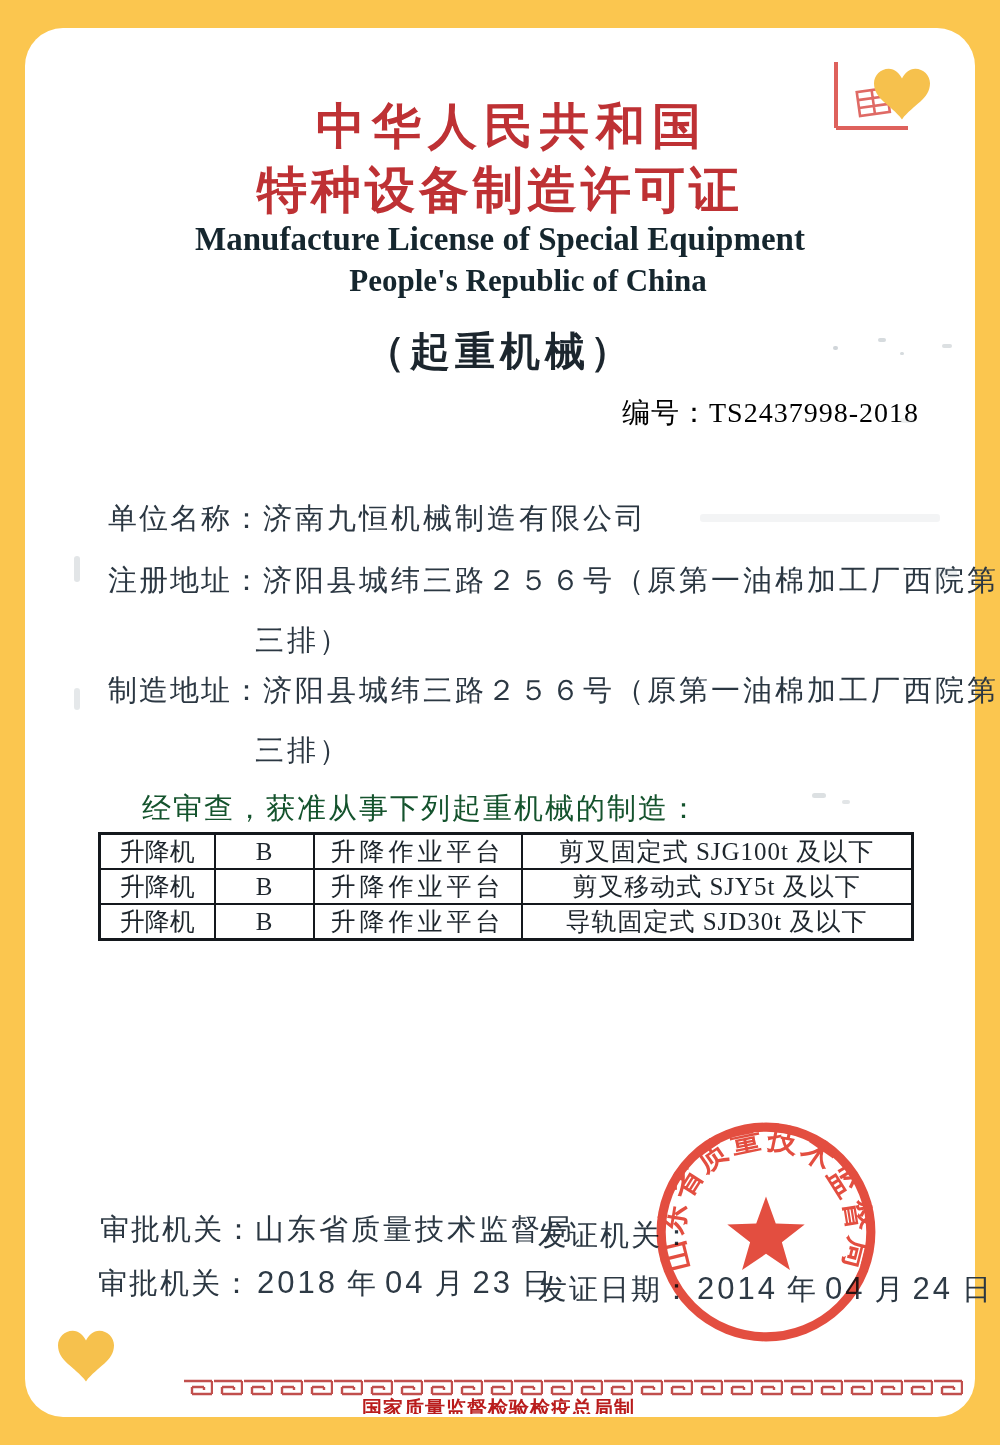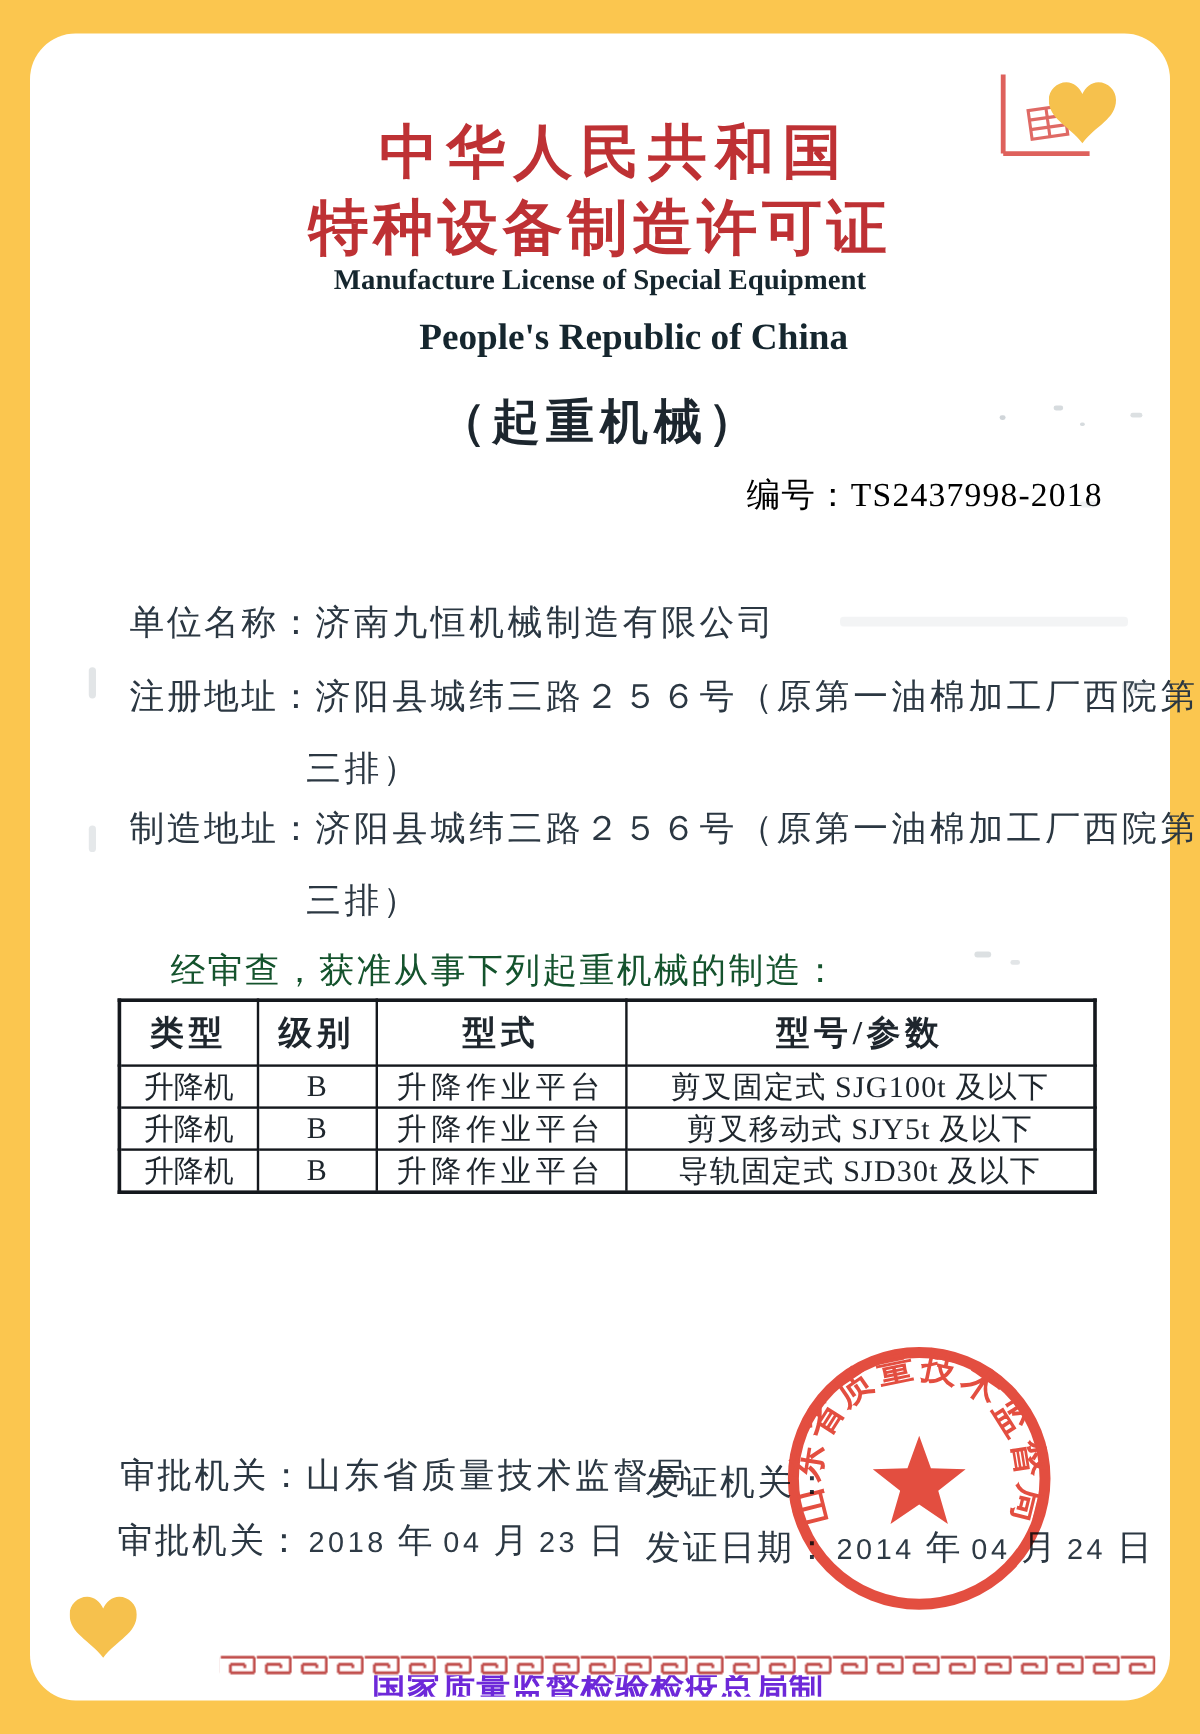--- a/index.html
+++ b/index.html
@@ -20,21 +20,21 @@
   .ctr { left:0; width:1000px; text-align:center; }
 
   .title-cn1 {
     top:94px; font-size:49px; font-weight:bold; color:#BE3134;
     letter-spacing:7px; transform:translateX(12px); white-space:nowrap;
   }
   .title-cn2 {
     top:157px; font-size:50px; font-weight:bold; color:#BE3134;
     letter-spacing:4px; white-space:nowrap;
   }
-  .title-en1 { top:221px; font-size:24px; font-weight:bold; color:#15262E; }
+  .title-en1 { top:221px; font-size:33px; font-weight:bold; color:#15262E; }
   .title-en2 { top:263px; font-size:31px; font-weight:bold; color:#15262E;margin-left:28px; }
   .category  { top:324px; font-size:40px; font-weight:bold; color:#1C262E; letter-spacing:5px; }
   .serial    { top:394px; left:622px; font-size:28px; color:#000000; letter-spacing:1px; }
 
   .frow { position:absolute; font-size:29px; color:#2B3742; white-space:nowrap; }
   .frow .lbl { letter-spacing:2px; }
   .frow .val { letter-spacing:3px; }
   .statement { letter-spacing:2px; color:#14532d; }
 
   table.lic {
@@ -52,35 +52,35 @@
   }
   table.lic th { height:52px; font-size:28px; letter-spacing:4px; font-weight:bold; }
   table.lic td { height:33px; font-size:25px; }
   .c-type  { width:115px; }
   .c-grade { width:99px; }
   .c-form  { width:206px; letter-spacing:4px; }
   .c-model { width:388px; letter-spacing:1px; }
 
   .num {
     font-family:"Liberation Sans","DejaVu Sans",sans-serif;
-    font-size:24px; letter-spacing:3px; color:#2E3A45; margin:0 4px;
+    font-size:31px; letter-spacing:3px; color:#2E3A45; margin:0 4px;
   }
   .unit { margin:0 5px; }
 
   .seal {
     position:absolute; left:652px; top:1118px;
     width:228px; height:228px;
     mix-blend-mode:multiply; opacity:.9;
   }
   .meander { position:absolute; left:183px; top:1378px; }
   .made-by {
     position:absolute; top:1396px; left:0; width:997px;
     height:18px; overflow:hidden;
-    text-align:center; font-size:28px; line-height:24px;
-    color:#6d28d9; letter-spacing:1px; font-weight:bold;
+    text-align:center; font-size:20px; line-height:24px;
+    color:#b91c1c; letter-spacing:1px; font-weight:bold;
   }
   .heart { position:absolute; }
   .corner-mark { position:absolute; left:828px; top:58px; }
 
   .artifact { position:absolute; background:#8a97a0; border-radius:3px; }
 </style>
 </head>
 <body>
 
 <div class="card"></div>
@@ -128,26 +128,20 @@
 <div class="frow statement" style="top:789px;left:142px">经审查，获准从事下列起重机械的制造：</div>
 
 <table class="lic">
   <colgroup>
     <col class="c-type">
       <col class="c-grade">
       <col class="c-form">
       <col class="c-model">
   </colgroup>
   <tbody>
-      <tr>
-    <th>类型</th>
-    <th>级别</th>
-    <th>型式</th>
-    <th>型号/参数</th>
-  </tr>
   <tr>
     <td>升降机</td>
     <td>B</td>
     <td class="c-form">升降作业平台</td>
     <td class="c-model">剪叉固定式 SJG100t 及以下</td>
   </tr>
   <tr>
     <td>升降机</td>
     <td>B</td>
     <td class="c-form">升降作业平台</td>

